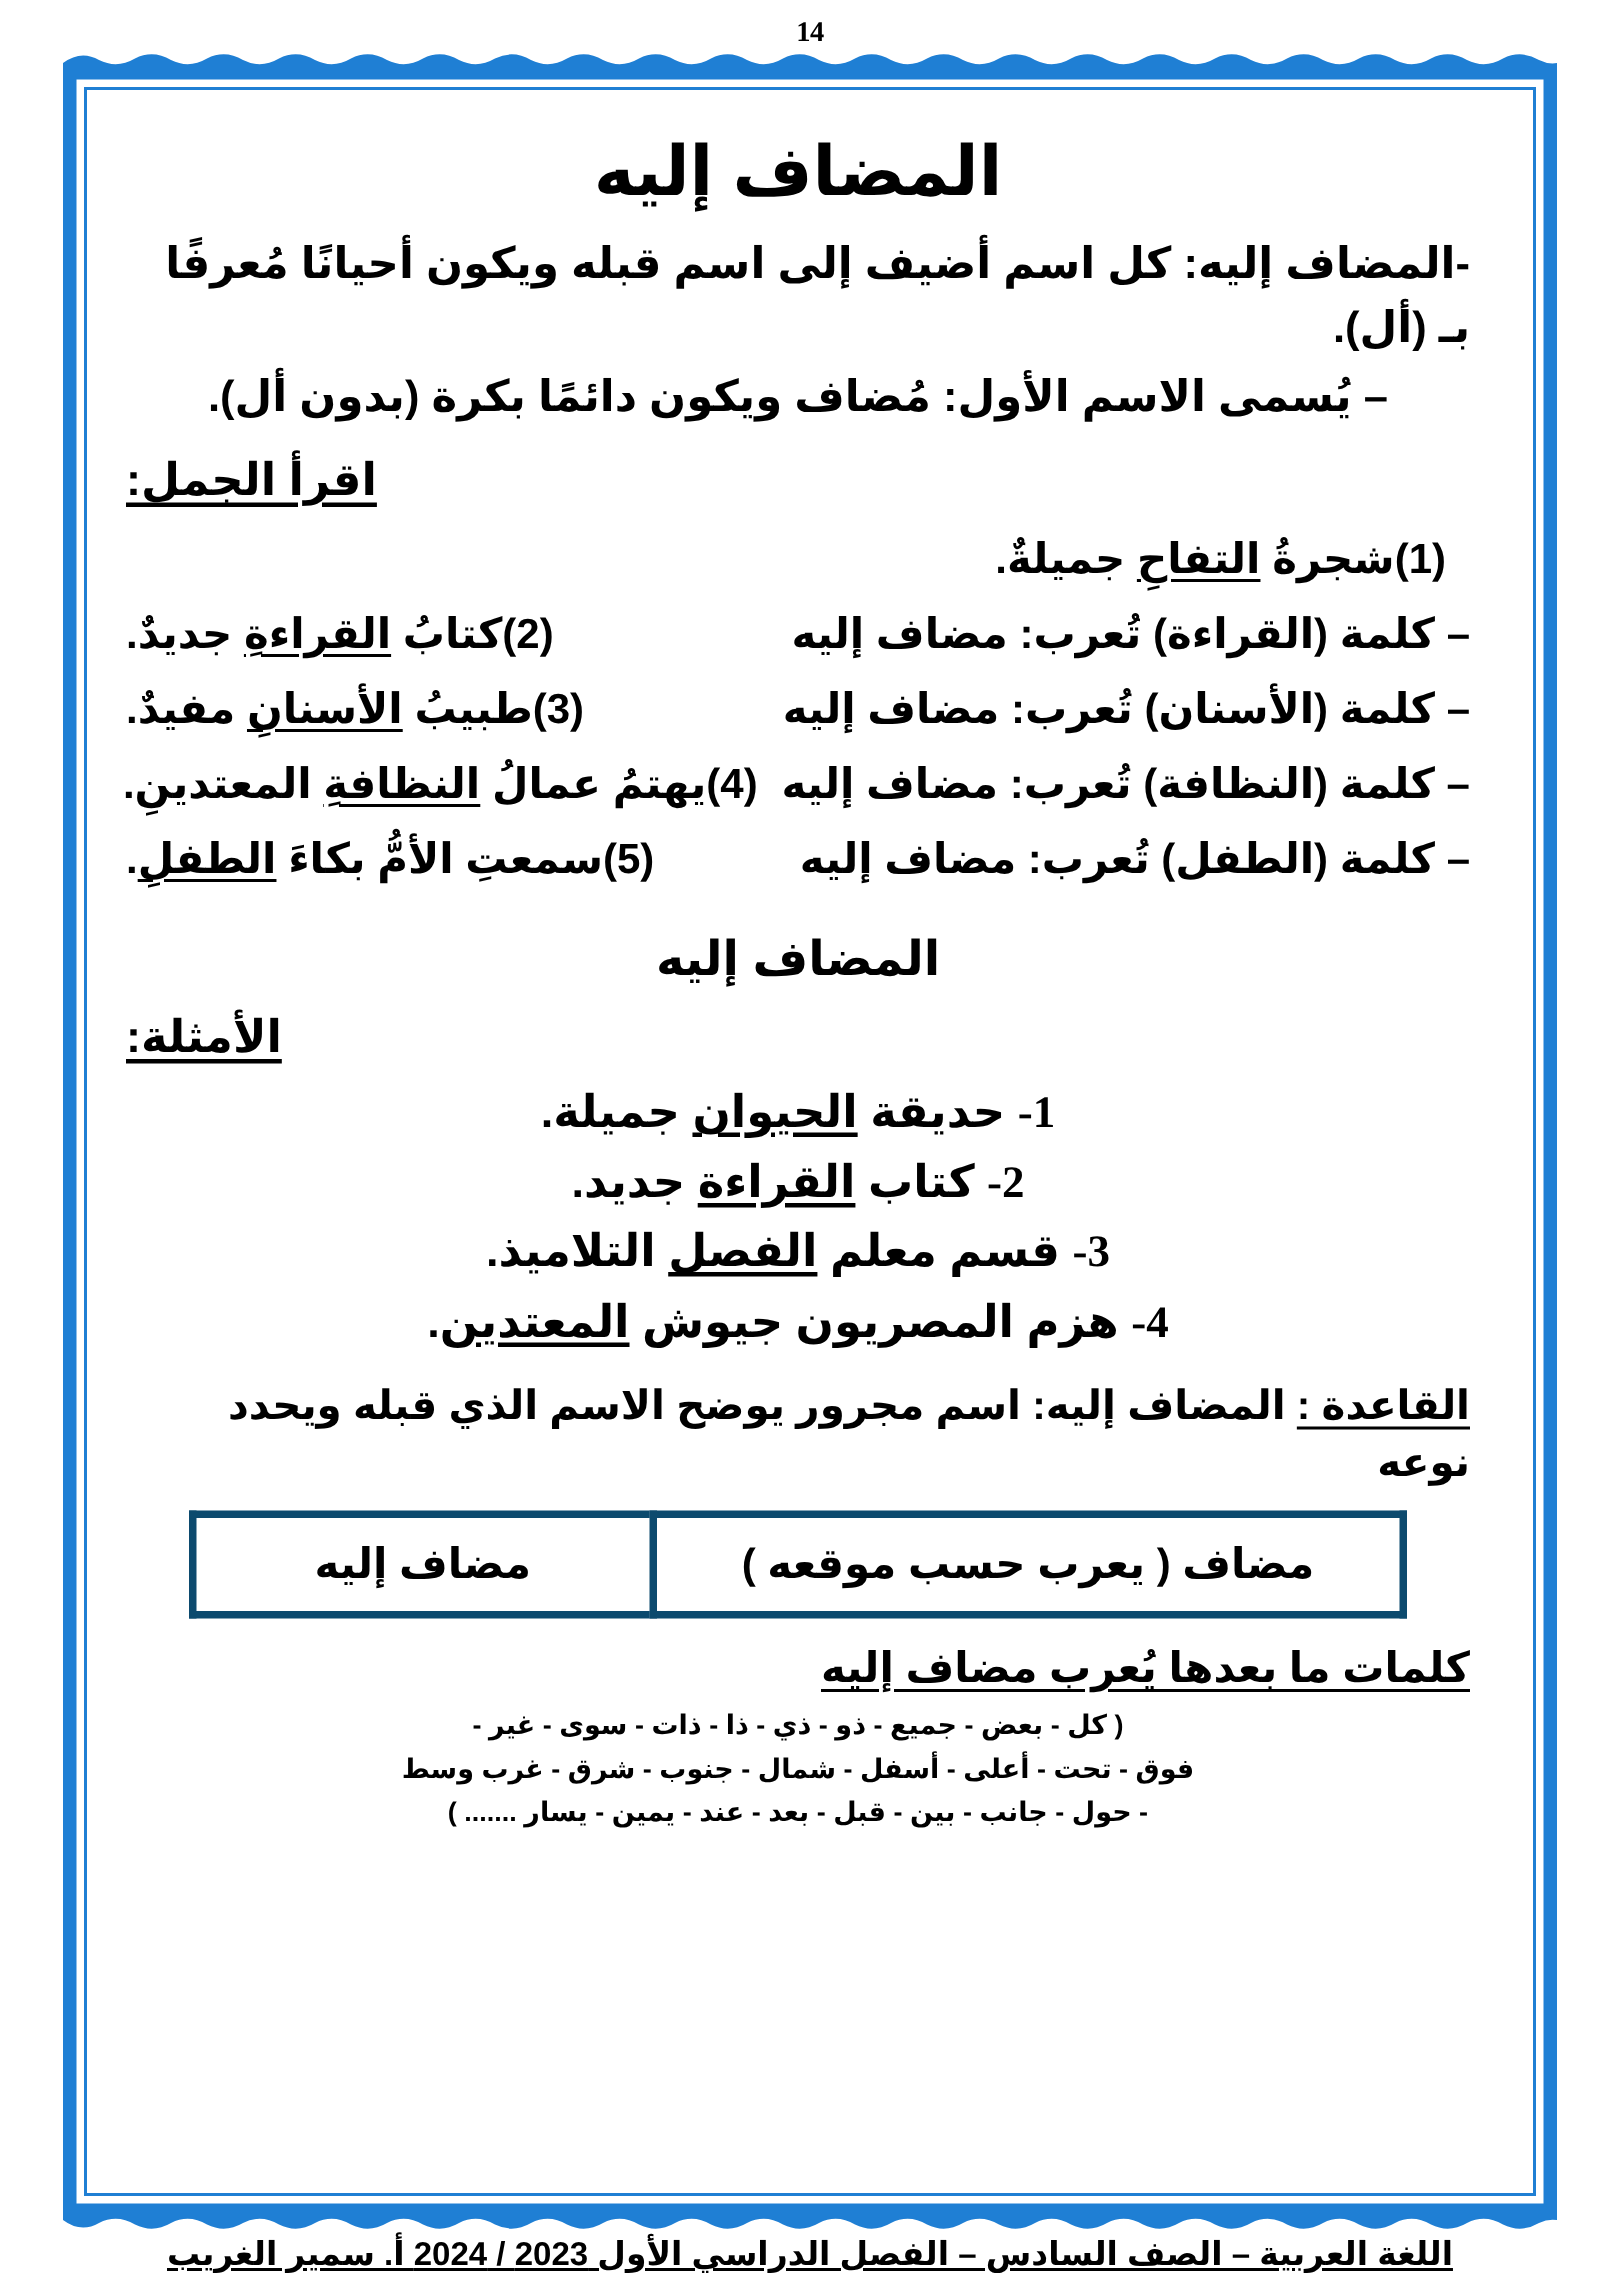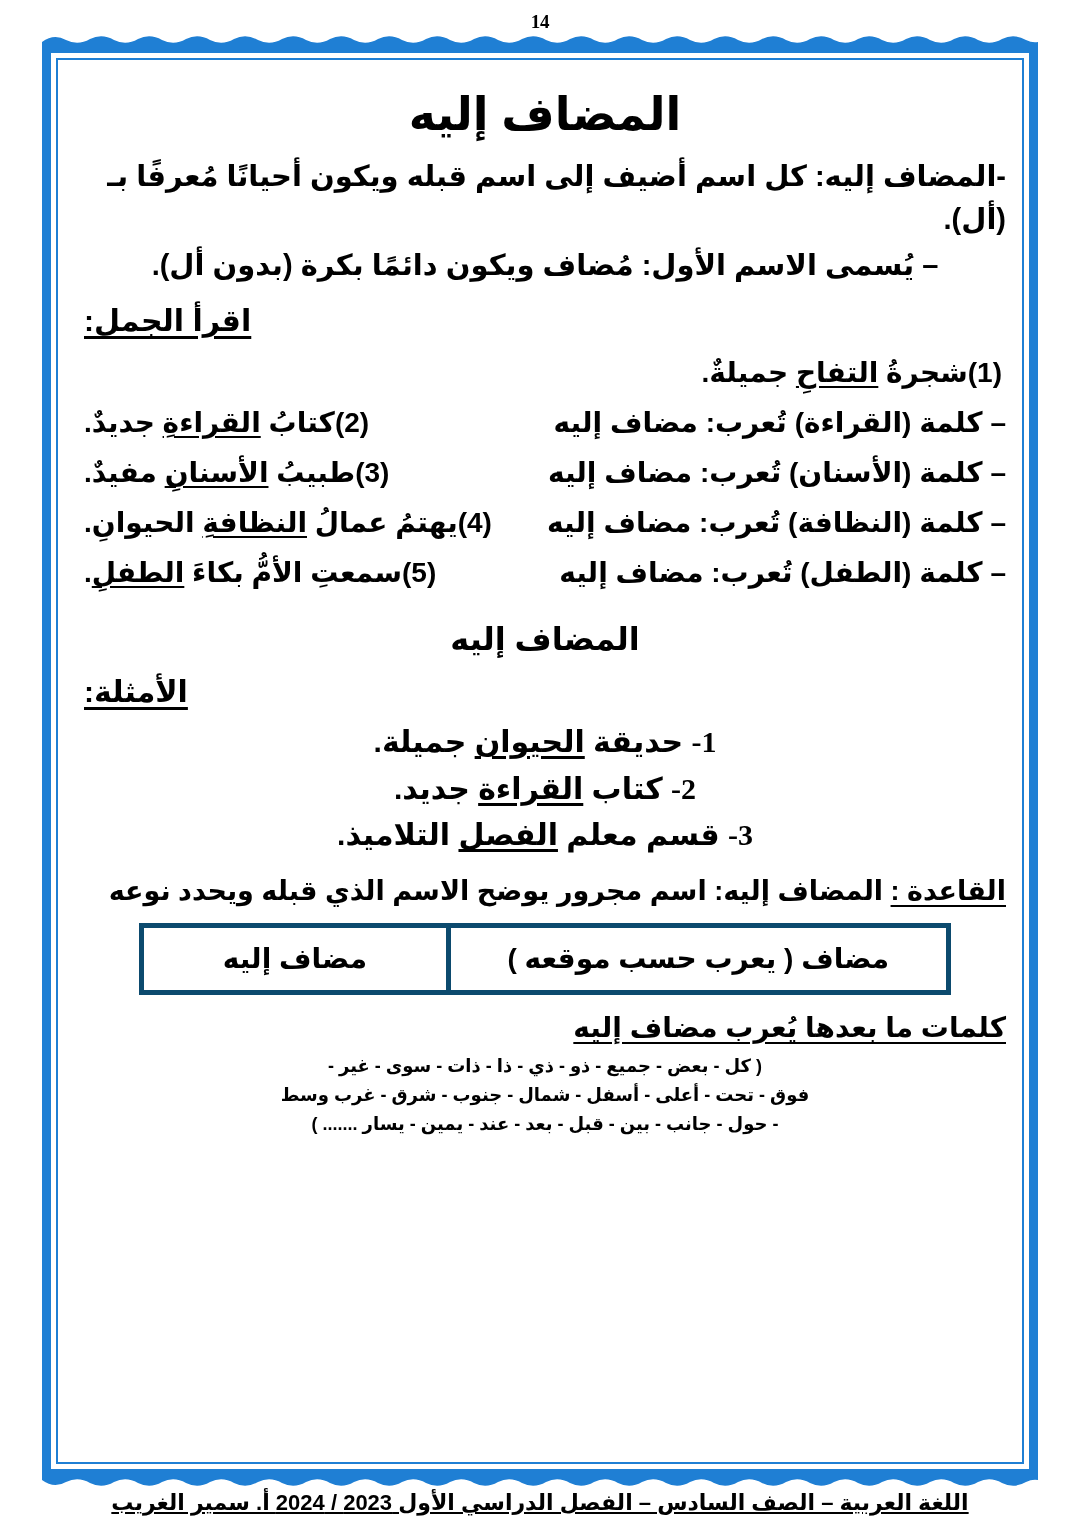--- a/index.html
+++ b/index.html
@@ -77,21 +77,21 @@
   .wave-bottom { bottom: -20px; transform: scaleY(-1); }
 
   
   .content {
     position: absolute;
     top: 60px;
     left: 58px;
     width: 964px;
     height: 1400px;
     box-sizing: border-box;
-    padding: 22px 16px 0 26px;
+    padding: 22px 42px 0 26px;
   }
 
   .doc-title {
     text-align: center;
     font-size: 46px;
     font-weight: bold;
     margin: 6px 0 14px 0;
     line-height: 1.15;
   }
 
@@ -126,21 +126,21 @@
     font-size: 28px;
     font-weight: bold;
     line-height: 1.5;
     padding: 4px 0;
     gap: 12px;
   }
   .s-row .s-text { white-space: nowrap; }
   .s-row .s-parse { white-space: nowrap; }
   .u-word { text-decoration: underline; text-underline-offset: 4px; }
 
-  .r1 .s-text { margin-right: 4px; }
+  .r1 .s-text { margin-right: 16px; }
   .s-row .s-text { flex: 0 0 auto; }
   .s-row .s-parse { flex: 0 0 auto; margin-left: 4px; }
 
   .sub-title {
     text-align: center;
     font-size: 32px;
     font-weight: bold;
     margin: 22px 0 10px 0;
   }
 
@@ -265,40 +265,41 @@
         <span class="s-text"><span>(2)</span><span>كتابُ </span><span class="u-word">القراءةِ</span><span> جديدٌ.</span></span>
       </div>
 
       <div class="s-row">
         <span class="s-parse">– كلمة (الأسنان) تُعرب: مضاف إليه</span>
         <span class="s-text"><span>(3)</span><span>طبيبُ </span><span class="u-word">الأسنانِ</span><span> مفيدٌ.</span></span>
       </div>
 
       <div class="s-row">
         <span class="s-parse">– كلمة (النظافة) تُعرب: مضاف إليه</span>
-        <span class="s-text"><span>(4)</span><span>يهتمُ عمالُ </span><span class="u-word">النظافةِ</span><span> الحيوانِ.</span></span>
+        <span class="s-text"><span>(4)</span><span>يهتمُ عمالُ </span><span class="u-word">النظافةِ</span><span> المعتدينِ.</span></span>
       </div>
 
       <div class="s-row">
         <span class="s-parse">– كلمة (الطفل) تُعرب: مضاف إليه</span>
         <span class="s-text"><span>(5)</span><span>سمعتِ الأمُّ بكاءَ </span><span class="u-word">الطفلِ</span><span>.</span></span>
       </div>
 
     </div>
 
     <div class="sub-title">المضاف إليه</div>
 
     <div class="section-head">
       <span class="u">الأمثلة:</span>
     </div>
 
     <div class="examples">
       <div class="ex-line"><span class="ex-num">1-</span><span> حديقة </span><span class="u-word">الحيوان</span><span> جميلة.</span></div>
       <div class="ex-line"><span class="ex-num">2-</span><span> كتاب </span><span class="u-word">القراءة</span><span> جديد.</span></div>
       <div class="ex-line"><span class="ex-num">3-</span><span> قسم معلم </span><span class="u-word">الفصل</span><span> التلاميذ.</span></div>
+      <div class="ex-line"><span class="ex-num">4-</span><span> هزم المصريون جيوش </span><span class="u-word">المعتدين</span><span>.</span></div>
     </div>
 
     <div class="rule-line">
       <span class="u">القاعدة :</span><span> المضاف إليه: اسم مجرور يوضح الاسم الذي قبله ويحدد نوعه</span>
     </div>
 
     <div class="tbl-wrap">
       <table class="grammar-table">
         <tbody>
           <tr>

